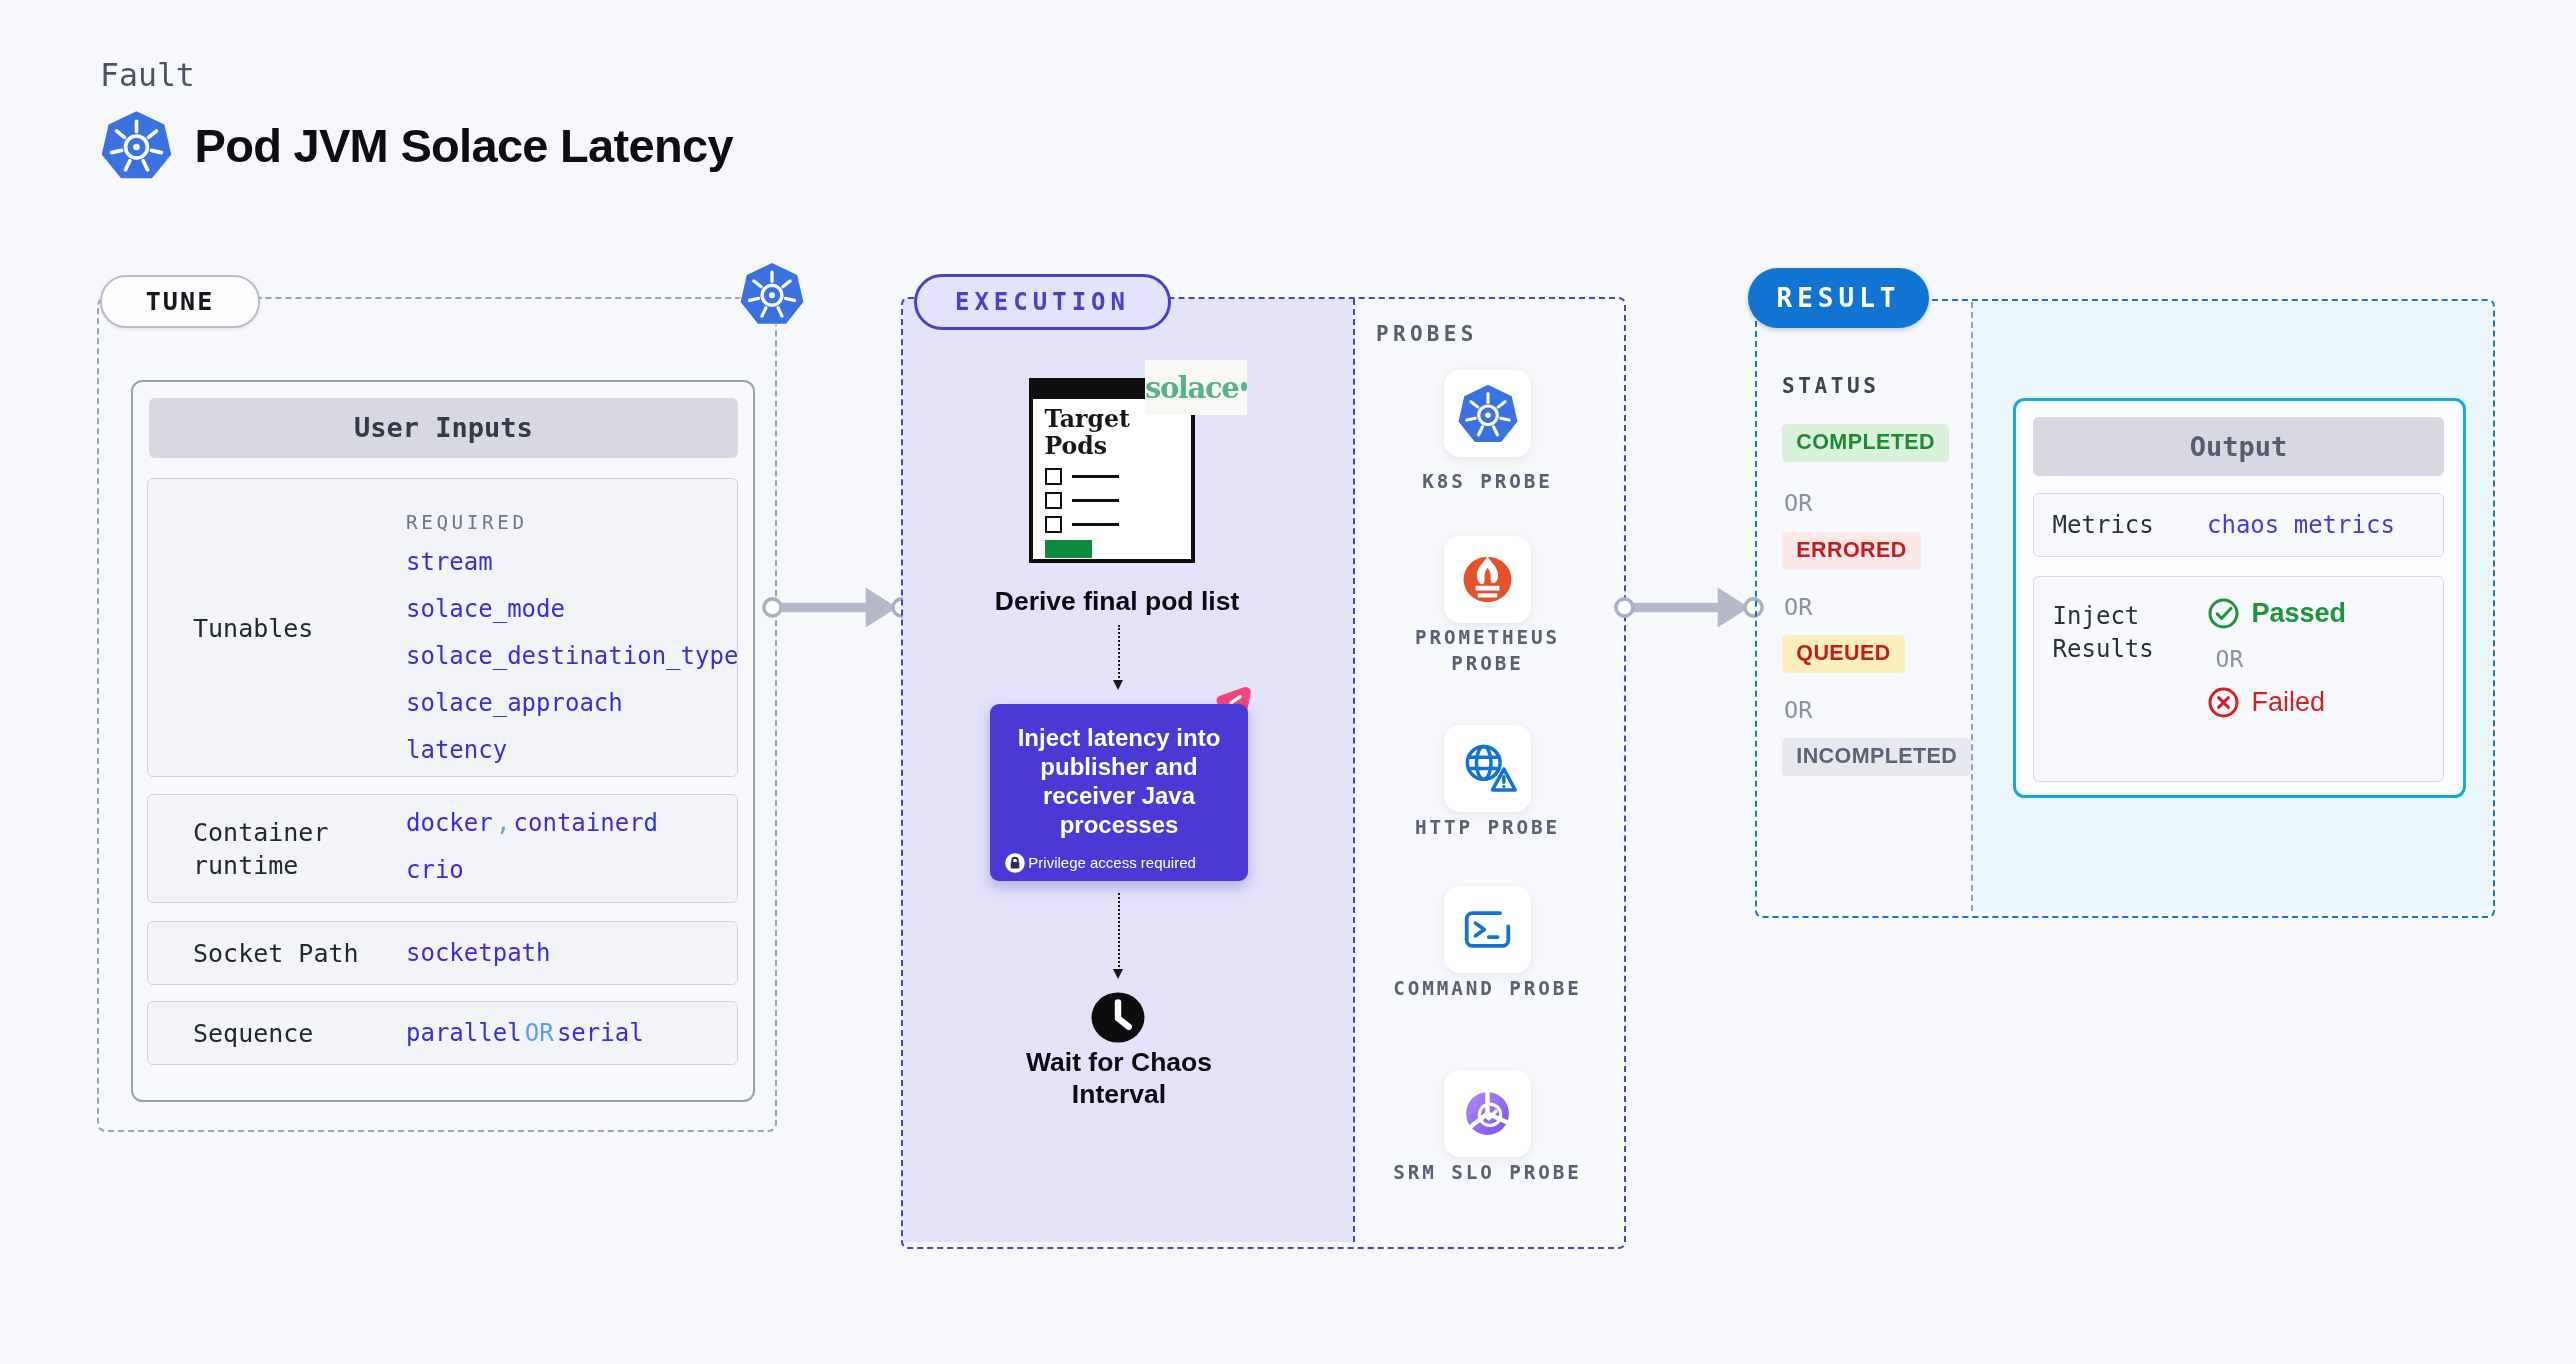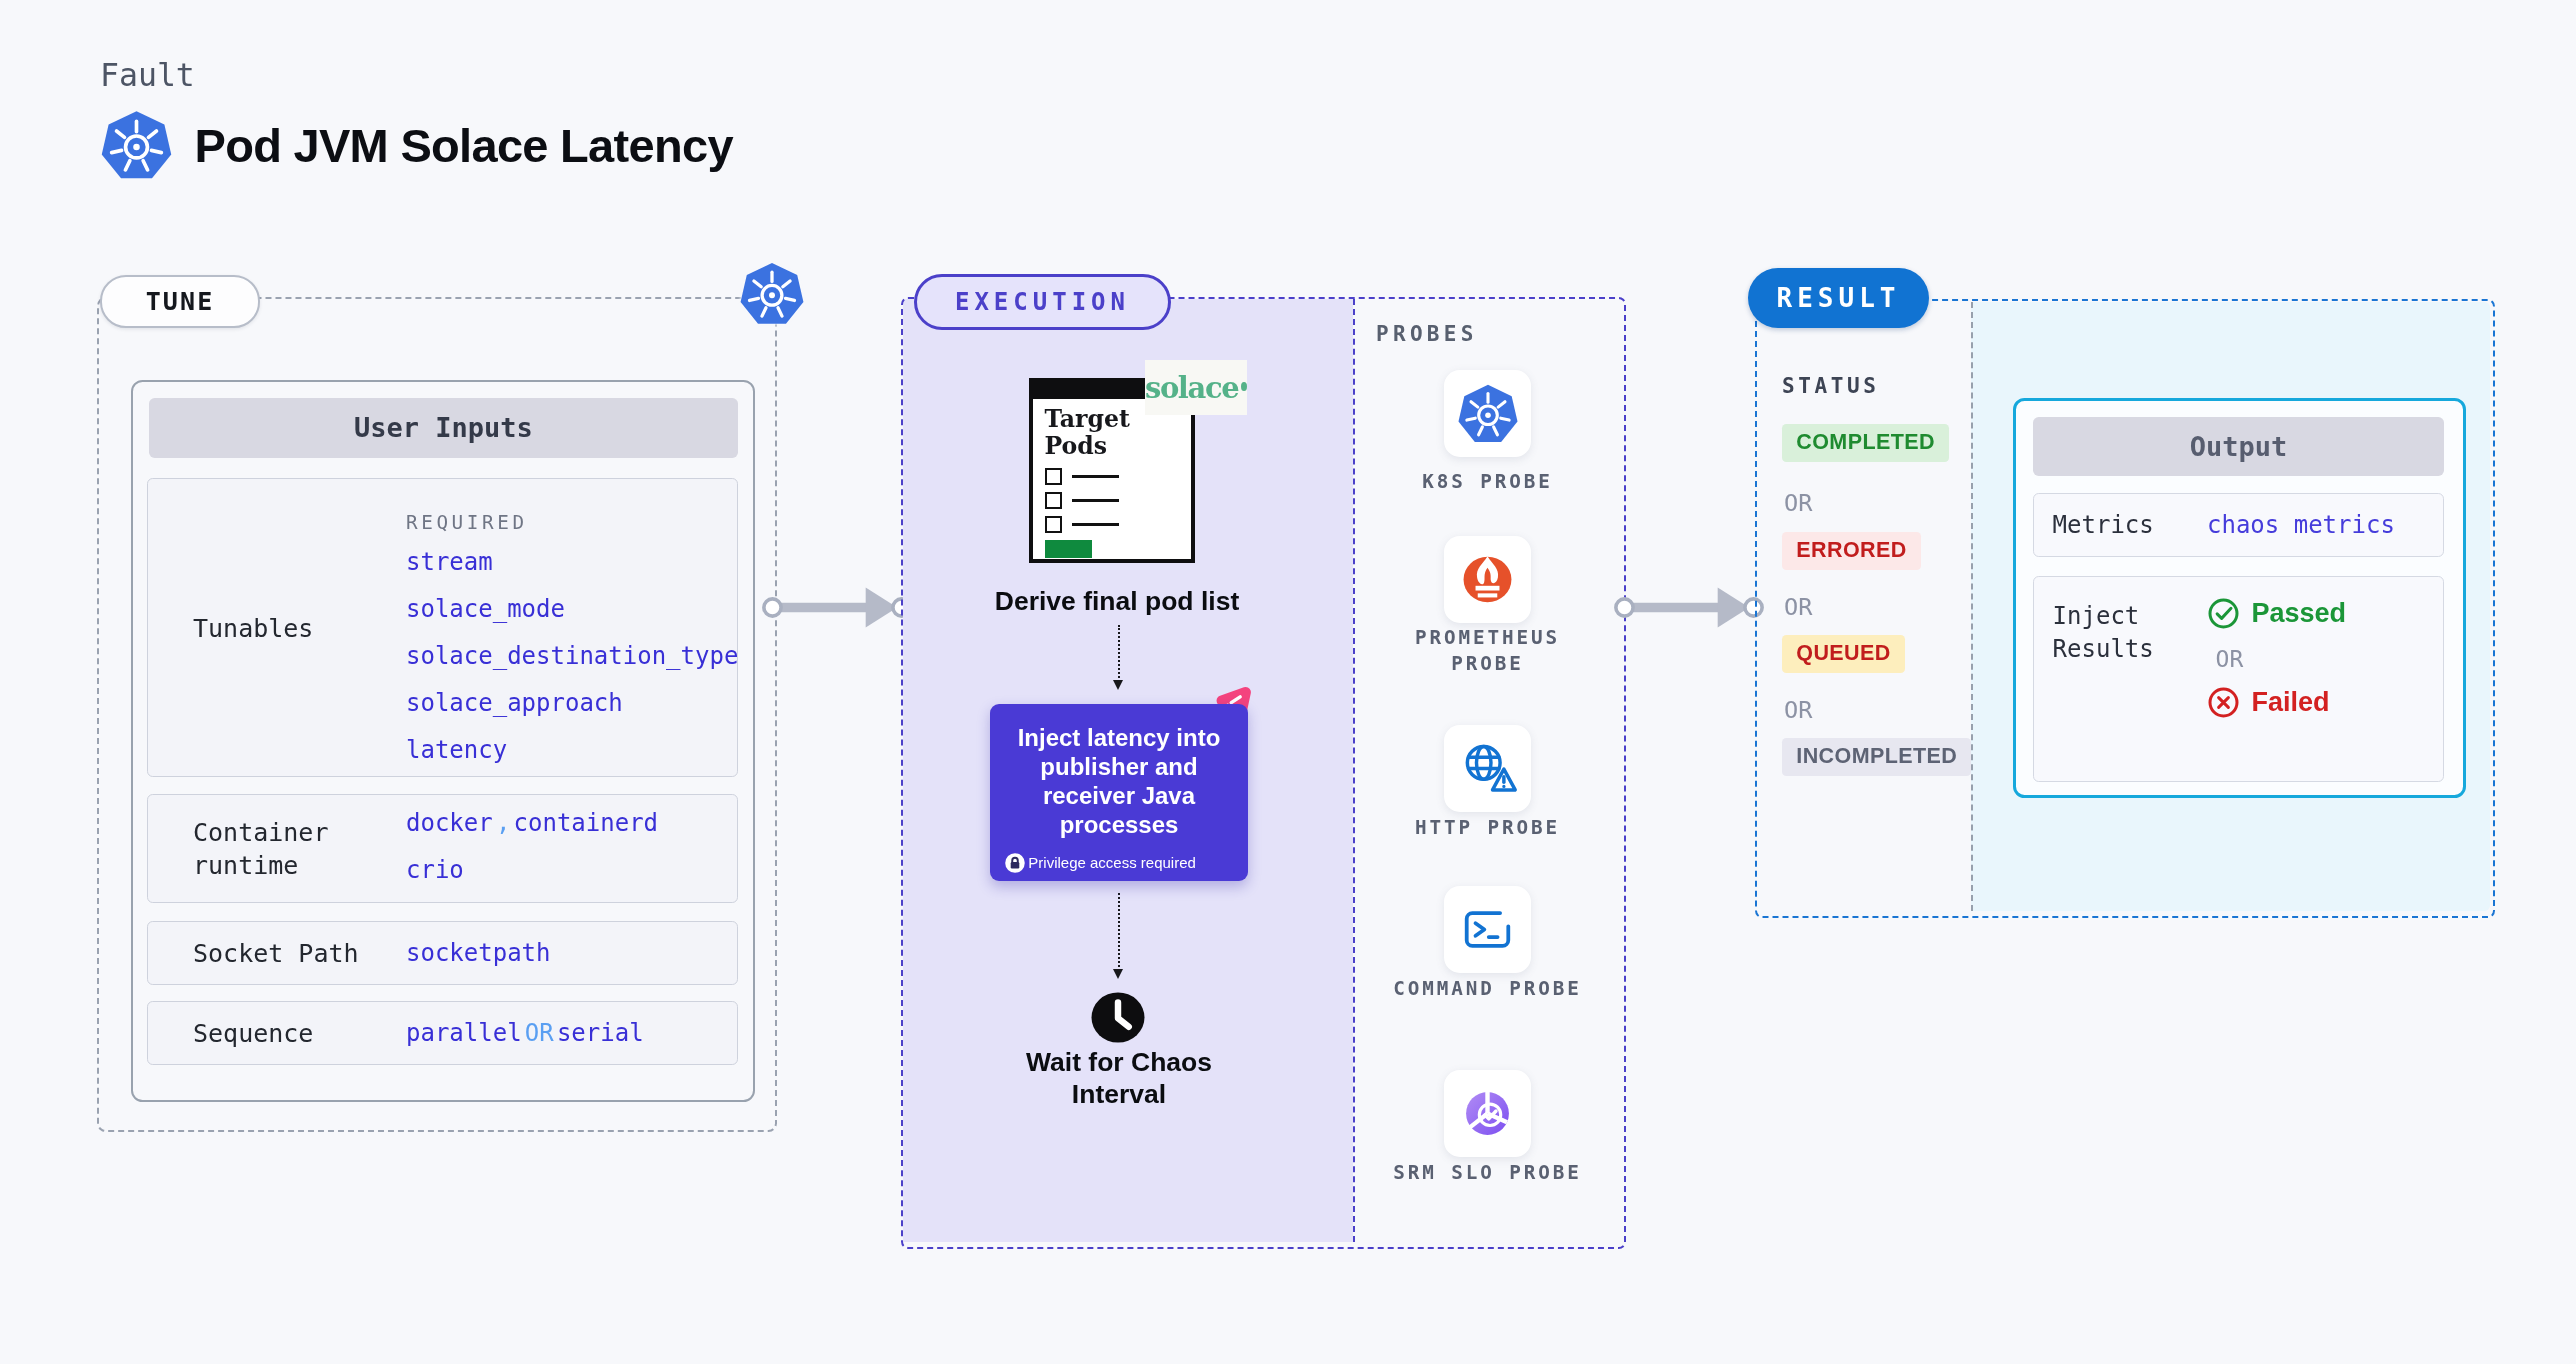--- a/index.html
+++ b/index.html
@@ -113,21 +113,21 @@
   .out-row{position:absolute;left:17px;width:411px;background:#f8f9fd;border:1.4px solid #d5d9e3;border-radius:5.7px;box-sizing:border-box;}
   .out-metrics{top:92px;height:64px;display:flex;align-items:center;}
   .out-probe{top:175px;height:206px;}
   .out-label{font-family:"DejaVu Sans Mono",monospace;font-size:24px;color:#2b303c;line-height:33px;}
   .metrics-label{margin-left:18.6px;}
   .metrics-value{position:absolute;left:173px;font-family:"DejaVu Sans Mono",monospace;font-size:24px;color:#453cdb;text-decoration:none;}
   .probe-label-col{position:absolute;left:18.6px;top:23px;width:136px;}
   .probe-val-col{position:absolute;left:173px;top:20px;}
   .pr-item{display:flex;align-items:center;gap:11.5px;}
   .pr-passed{color:#1b9638;font-size:27px;font-weight:bold;}
-  .pr-failed{color:#d32121;font-size:27px;font-weight:bold;}
+  .pr-failed{color:#d32121;font-size:27px;font-weight:normal;}
   .pr-or{font-family:"DejaVu Sans Mono",monospace;font-size:23px;color:#8c92a4;margin:15.8px 0 14.3px 8.6px;}
 
   .halo{filter:drop-shadow(0 0 1.4px #f7f8fb) drop-shadow(0 0 1.4px #f7f8fb);}
 </style>
 </head>
 <body>
 
 <svg width="0" height="0" style="position:absolute">
   <defs>
     <g id="k8s-logo">

